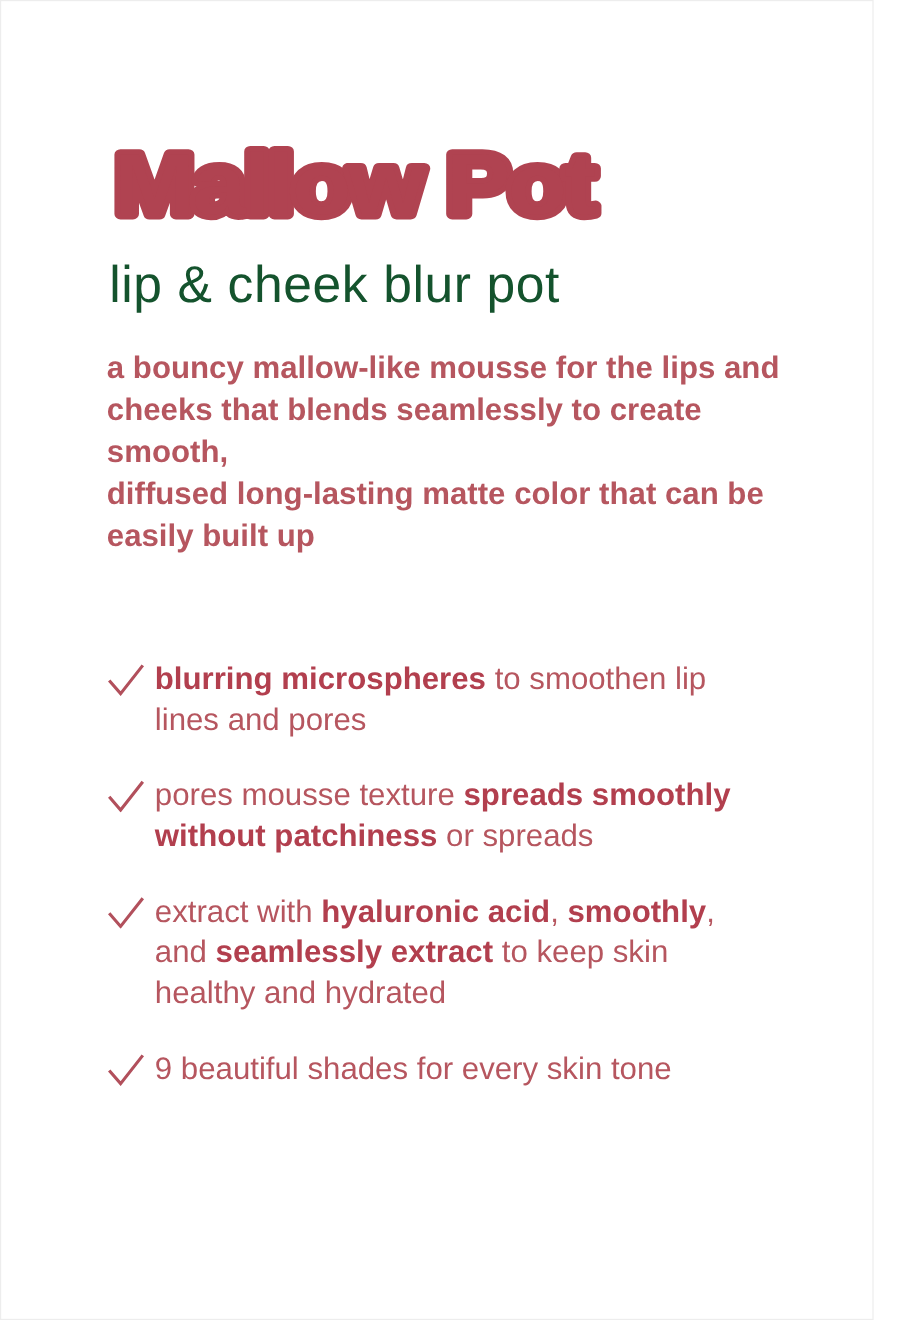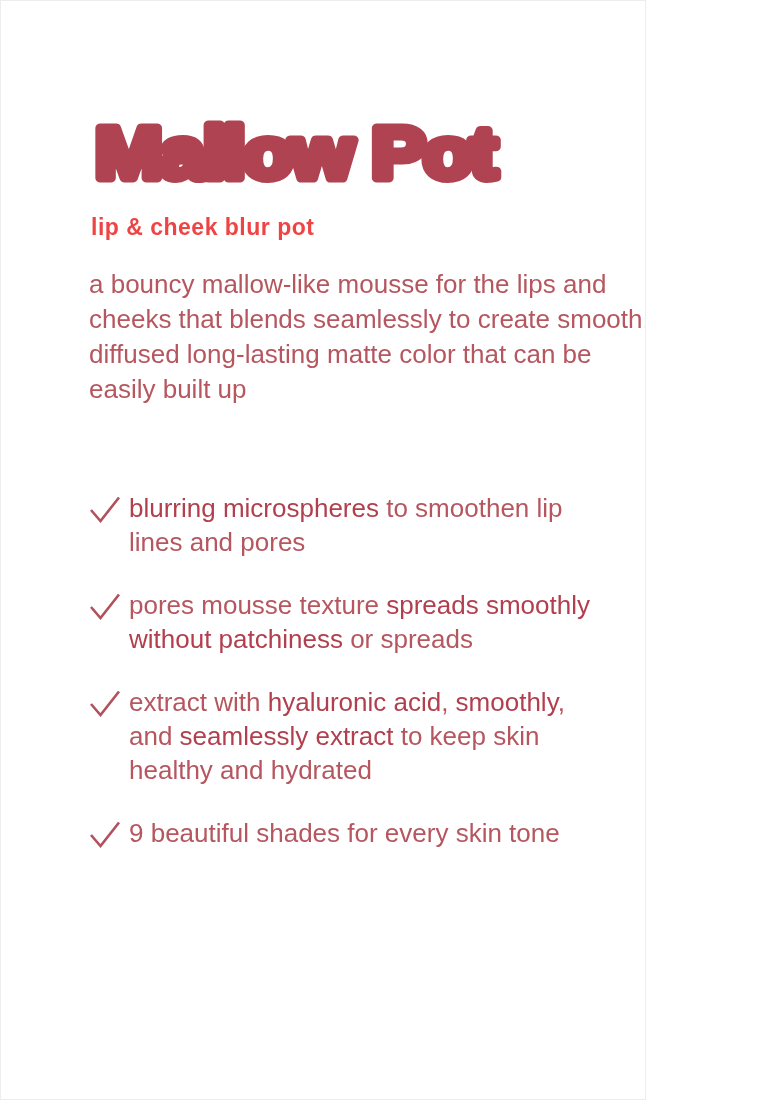--- a/index.html
+++ b/index.html
@@ -1,18 +1,18 @@
 <!DOCTYPE html>
 <html><head>
 <meta charset="utf-8">
 <style>
   html, body { margin: 0; padding: 0; background: #ffffff; }
   .page {
     position: relative;
-    width: 646px;
+    width: 728px;
     height: 1100px;
     box-sizing: border-box;
     background: #ffffff;
     border: 1px solid #ededed;
     overflow: hidden;
     font-family: "Liberation Sans", sans-serif;
   }
   .content {
     position: absolute;
     left: 88px;
@@ -27,30 +27,30 @@
     font-size: 72px;
     letter-spacing: -2px;
     fill: #b04351;
     stroke: #b04351;
     stroke-width: 9px;
     stroke-linejoin: round;
     paint-order: stroke fill;
   }
   .subtitle {
     margin: 14px 0 0 2px;
-    font-size: 23px;
-    font-weight: 700;
+    font-size: 43px;
+    font-weight: 400;
     letter-spacing: 0.5px;
-    color: #ef4444;
+    color: #14532d;
   }
   .description {
     margin: 26px 0 0 0;
     font-size: 26px;
     line-height: 35px;
-    font-weight: 400;
+    font-weight: 700;
     color: #b6565f;
     white-space: pre-line;
   }
   .feature-list {
     list-style: none;
     margin: 84px 0 0 0;
     padding: 0;
   }
   .feature-item {
     display: flex;
@@ -69,21 +69,21 @@
     stroke-width: 2.6;
     stroke-linecap: butt;
   }
   .feature-text {
     font-size: 26px;
     line-height: 34px;
     color: #b6565f;
     white-space: pre-line;
   }
   .feature-text strong {
-    font-weight: 400;
+    font-weight: 700;
     color: #b23f4e;
   }
 </style>
 </head>
 <body>
 
 <div class="page">
   <div class="content">
 
     <header>

